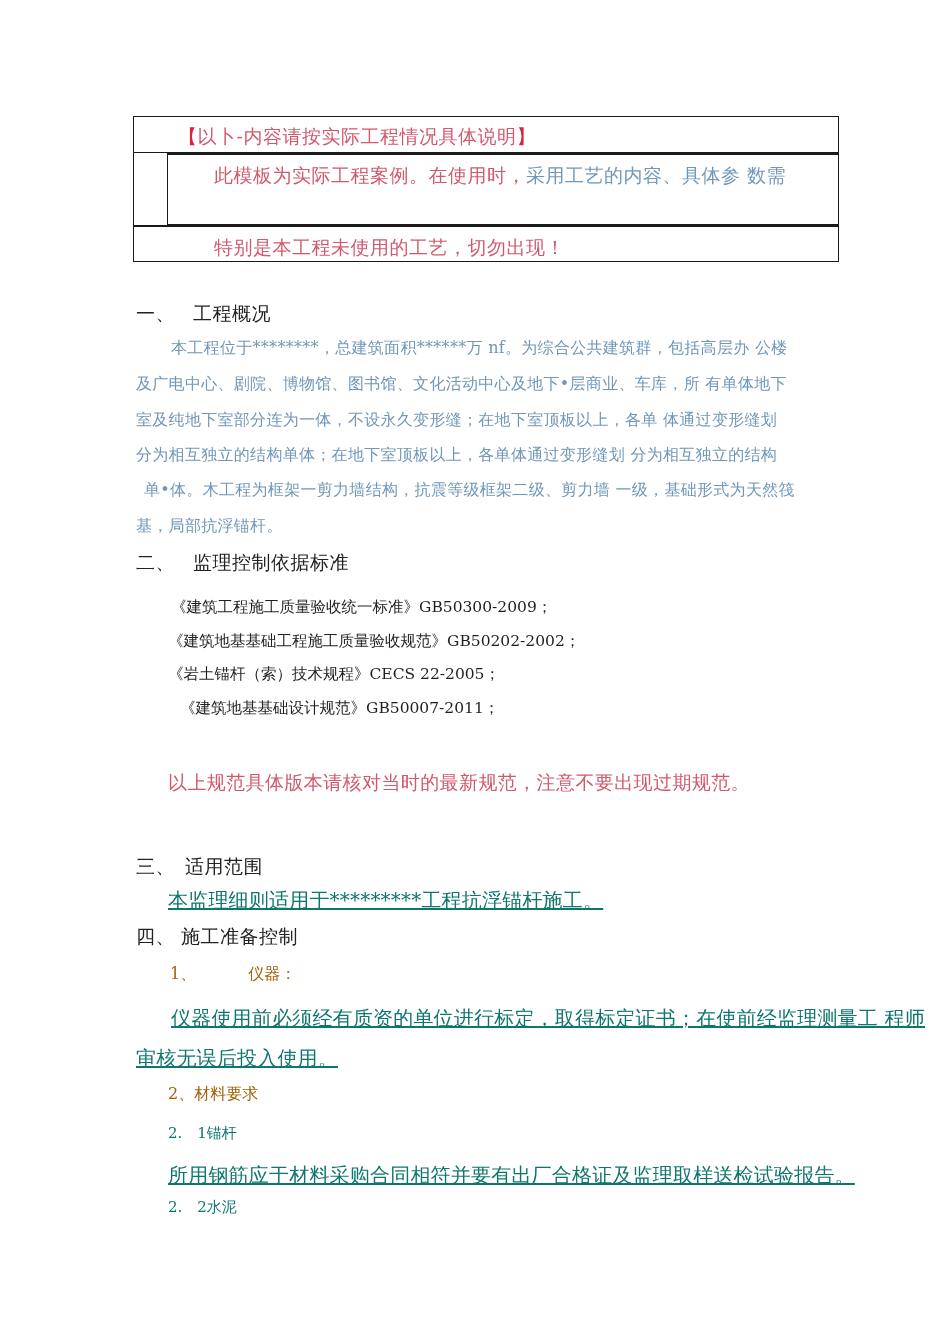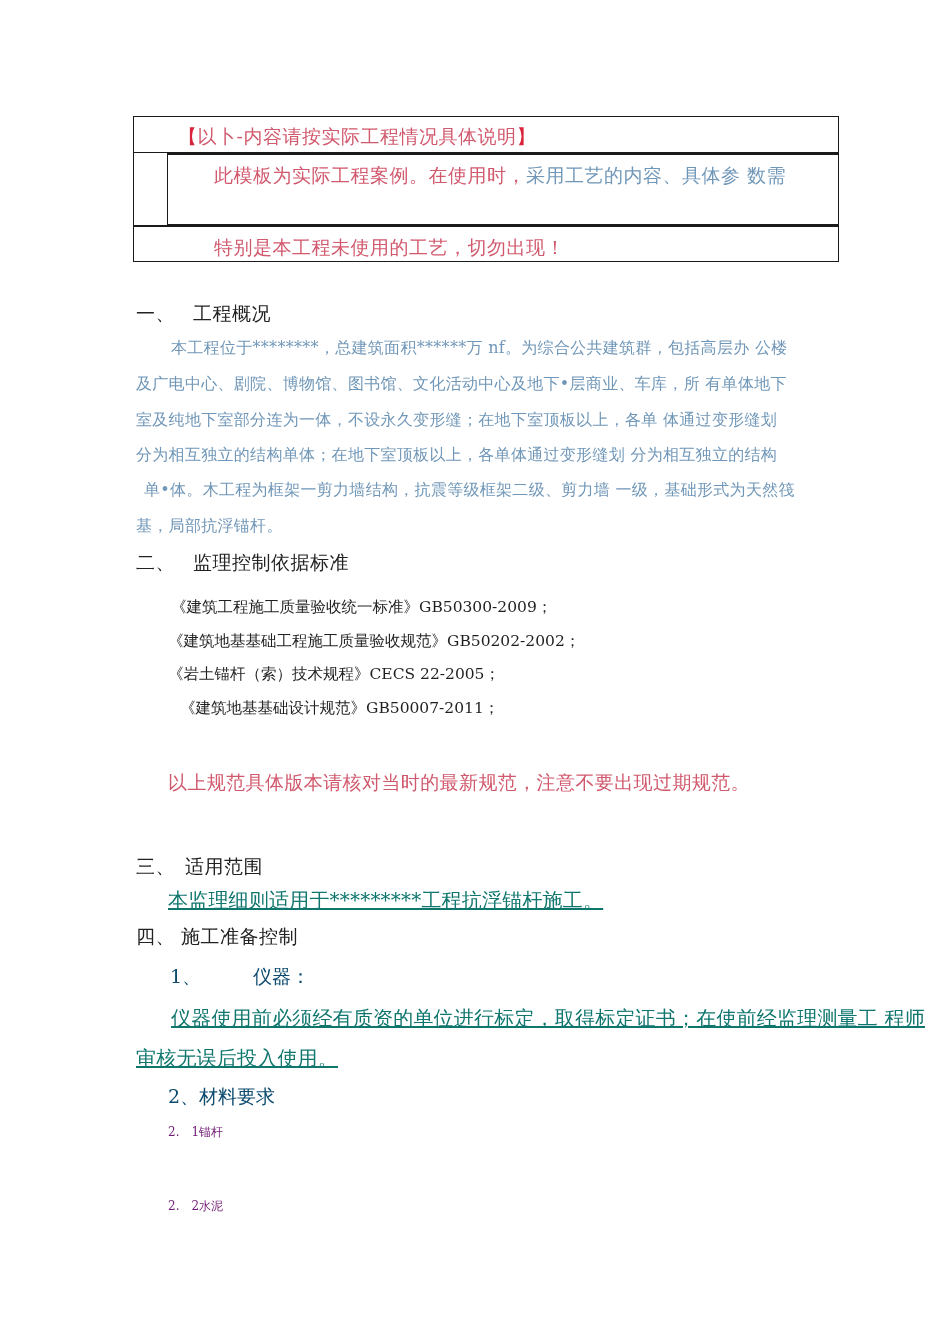--- a/index.html
+++ b/index.html
@@ -37,22 +37,22 @@
     .redstrong { color: #d8233a; }
     .blue { color: #7097b8; }
 
     .notice-text { font-size: 19px; letter-spacing: 0.5px; }
 
     .h1 { font-size: 19px; color: #222; letter-spacing: 0.5px; }
     .body-blue { font-size: 16px; color: #7097b8; letter-spacing: 0.3px; }
     .body-black { font-size: 20px; color: #0f766e; letter-spacing: 0.2px; text-decoration: underline; }
     .std { font-size: 15.5px; color: #1f1f1f; }
     .warn { font-size: 19px; color: #d1596d; letter-spacing: 0.4px; }
-    .h2 { font-size: 19px; color: #0c4a6e; }
-    .h3 { font-size: 12px; color: #701a75; }
+    .h2 { font-size: 16px; color: #a16207; }
+    .h3 { font-size: 15px; color: #0f766e; }
   </style>
 </head>
 <body>
 
 <div class="page">
 
   <div class="box box-1"></div>
   <div class="box-2-leftstub"></div>
   <div class="box box-2"></div>
   <div class="box box-3"></div>
@@ -101,15 +101,16 @@
   <div class="abs h2" style="left:170px; top:951px;">
     <span>1、</span><span style="display:inline-block;width:52px;"></span><span>仪器：</span>
   </div>
 
   <div class="abs body-black" style="left:171px; top:992px;">仪器使用前必须经有质资的单位进行标定，取得标定证书；在使前经监理测量工 程师</div>
   <div class="abs body-black" style="left:136px; top:1032px;">审核无误后投入使用。</div>
 
   <div class="abs h2" style="left:168px; top:1071px;">2、材料要求</div>
 
   <div class="abs h3" style="left:168px; top:1111px;">2.　1锚杆</div>
+  <div class="abs body-black" style="left:168px; top:1149px;">所用钢筋应于材料采购合同相符并要有出厂合格证及监理取样送检试验报告。</div>
   <div class="abs h3" style="left:168px; top:1185px;">2.　2水泥</div>
 
 </div>
 
 </body></html>

